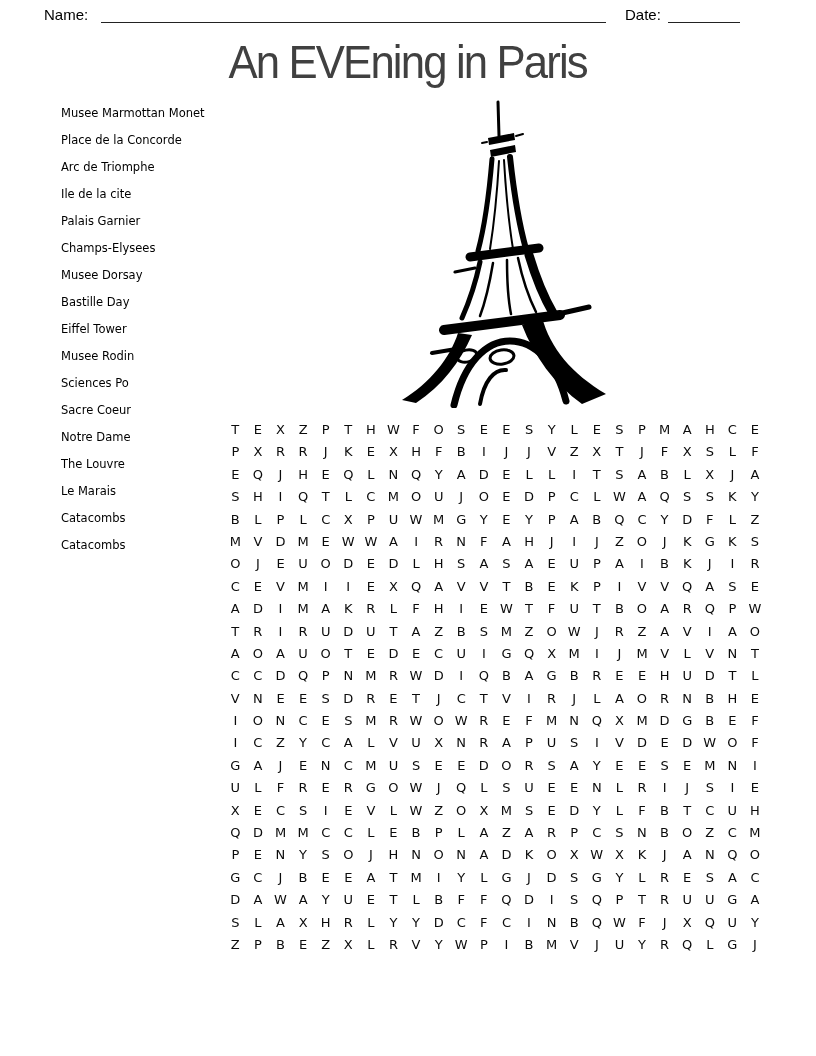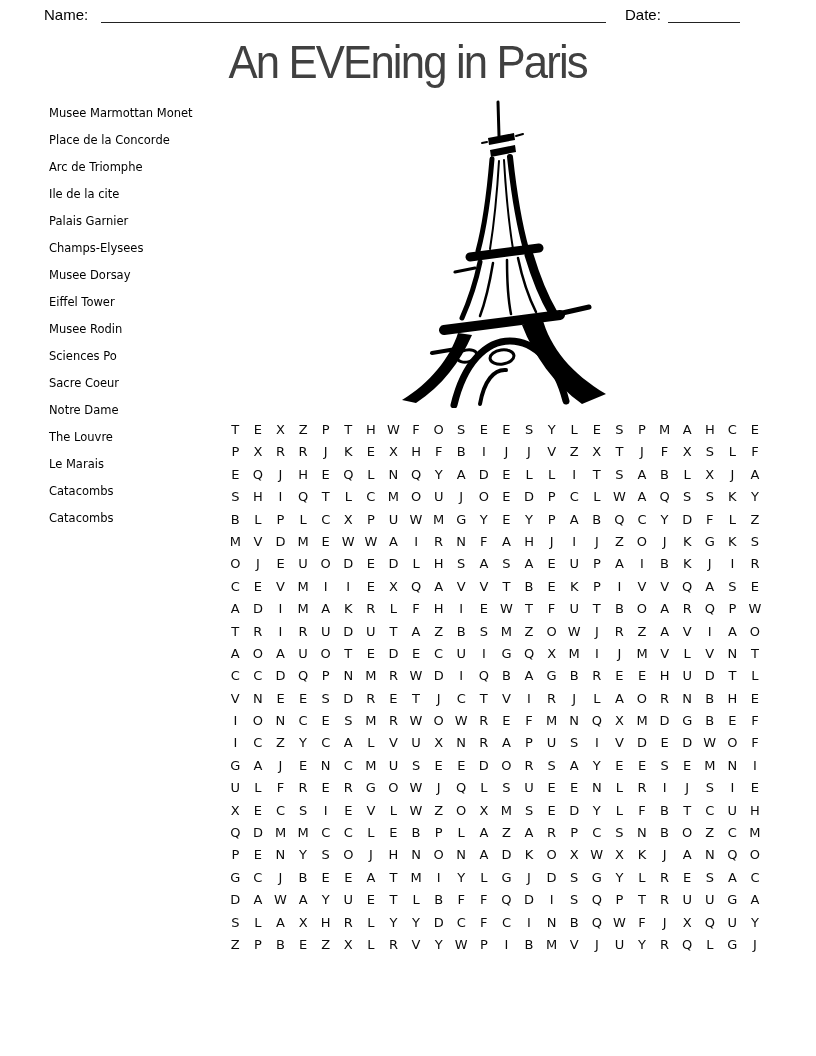--- a/index.html
+++ b/index.html
@@ -26,21 +26,21 @@
     font-family:"Liberation Sans", sans-serif;
   }
   .title .inner{display:inline-block;transform:scaleX(0.93);transform-origin:center;}
   
   .word-list{
     position:absolute;left:49px;top:103px;margin:0;padding:0;
     list-style:none;
     font-family:"DejaVu Sans", sans-serif;
     font-size:11.5px;
   }
-  .word-list .word{height:27px;line-height:20px;white-space:nowrap;}
+  .word-list .word{height:27px;line-height:20px;white-space:nowrap;margin-left:12px;}
   
   .tower{position:absolute;left:392px;top:100px;}
   
   .grid{
     position:absolute;left:224px;top:419px;
     font-family:"DejaVu Sans", sans-serif;
     font-size:13px;font-weight:500;
   }
   .grid-row{display:flex;height:22.4px;}
   .cell{
@@ -63,20 +63,21 @@
   </div>
 
   <ul class="word-list">
       <li class="word">Musee Marmottan Monet</li>
       <li class="word">Place de la Concorde</li>
       <li class="word">Arc de Triomphe</li>
       <li class="word">Ile de la cite</li>
       <li class="word">Palais Garnier</li>
       <li class="word">Champs-Elysees</li>
       <li class="word">Musee Dorsay</li>
+      <li class="word">Bastille Day</li>
       <li class="word">Eiffel Tower</li>
       <li class="word">Musee Rodin</li>
       <li class="word">Sciences Po</li>
       <li class="word">Sacre Coeur</li>
       <li class="word">Notre Dame</li>
       <li class="word">The Louvre</li>
       <li class="word">Le Marais</li>
       <li class="word">Catacombs</li>
       <li class="word">Catacombs</li>
     </ul>

